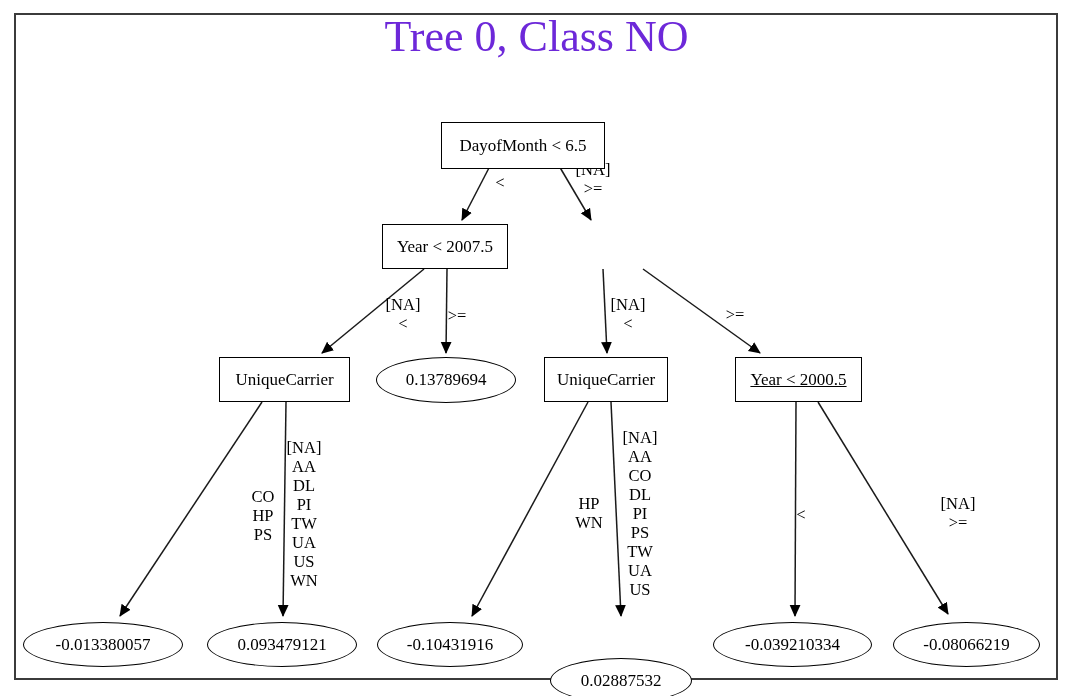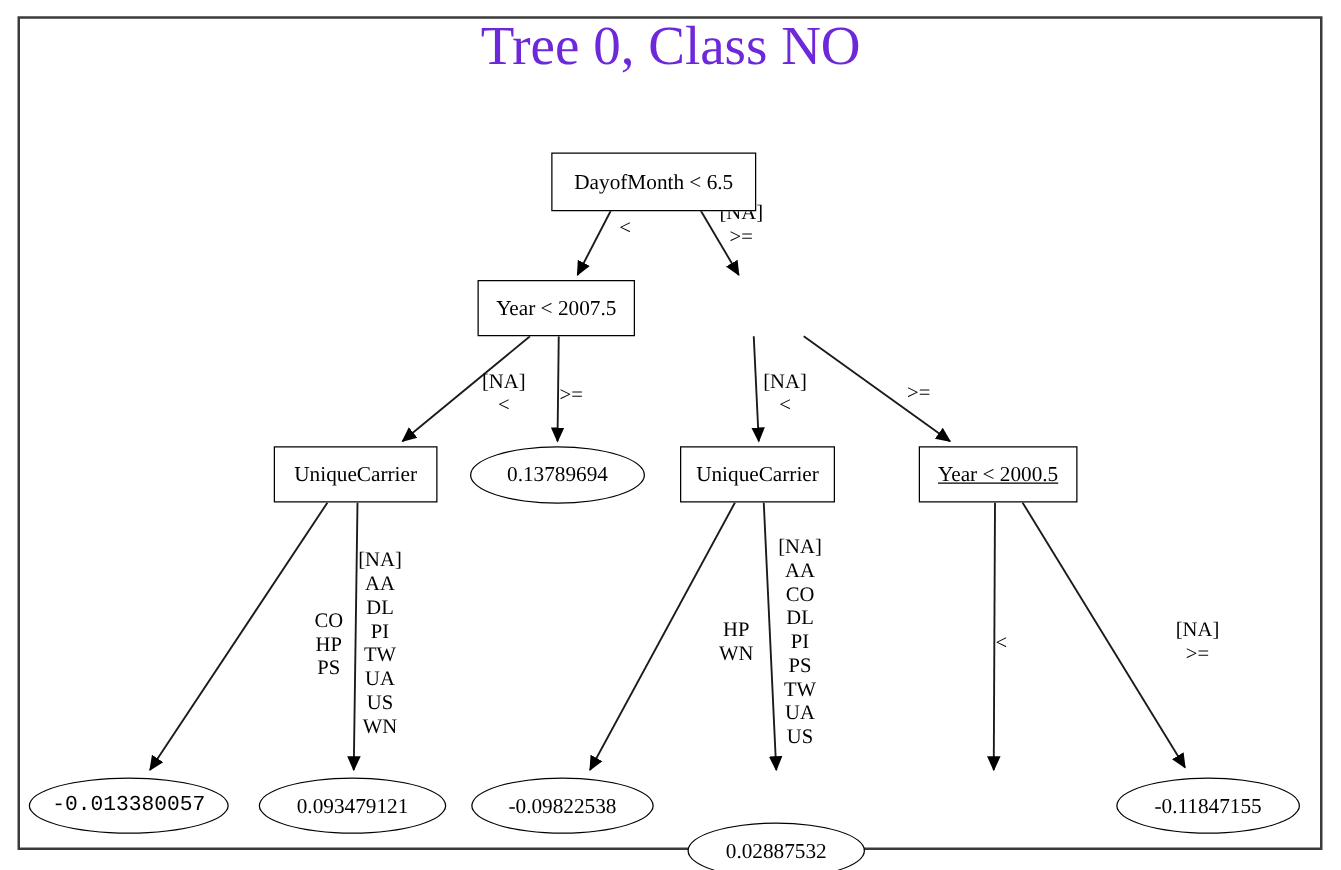--- a/index.html
+++ b/index.html
@@ -117,19 +117,20 @@
   <div class="edge-label" style="left:801px; top:514px;">&lt;</div>
   <div class="edge-label" style="left:958px; top:513px;">[NA]
 &gt;=</div>
 
   <div class="node rect" style="left:441px; top:106px; width:164px; height:47px;margin-top:16px;">DayofMonth &lt; 6.5</div>
   <div class="node rect" style="left:382px; top:224px; width:126px; height:45px;font-family:Liberation Serif, serif;">Year &lt; 2007.5</div>
   <div class="node rect" style="left:219px; top:357px; width:131px; height:45px;">UniqueCarrier</div>
   <div class="node ellipse" style="left:376px; top:357px; width:140px; height:46px;">0.13789694</div>
   <div class="node rect" style="left:544px; top:357px; width:124px; height:45px;">UniqueCarrier</div>
   <div class="node rect" style="left:735px; top:357px; width:127px; height:45px;text-decoration:underline;">Year &lt; 2000.5</div>
-  <div class="node ellipse" style="left:23px; top:622px; width:160px; height:45px;font-family:Liberation Mono, monospace;">-0.013380057</div>
+  <div class="node ellipse" style="left:23px; top:622px; width:160px; height:45px;">-0.013380057</div>
   <div class="node ellipse" style="left:207px; top:622px; width:150px; height:45px;">0.093479121</div>
-  <div class="node ellipse" style="left:377px; top:622px; width:146px; height:45px;">-0.09822538</div>
+  <div class="node ellipse" style="left:377px; top:622px; width:146px; height:45px;">-0.10431916</div>
   <div class="node ellipse" style="left:550px; top:658px; width:142px; height:45px;">0.02887532</div>
-  <div class="node ellipse" style="left:893px; top:622px; width:147px; height:45px;">-0.11847155</div>
+  <div class="node ellipse" style="left:713px; top:622px; width:159px; height:45px;">-0.039210334</div>
+  <div class="node ellipse" style="left:893px; top:622px; width:147px; height:45px;">-0.08066219</div>
 
 </div>
 
 </body></html>

